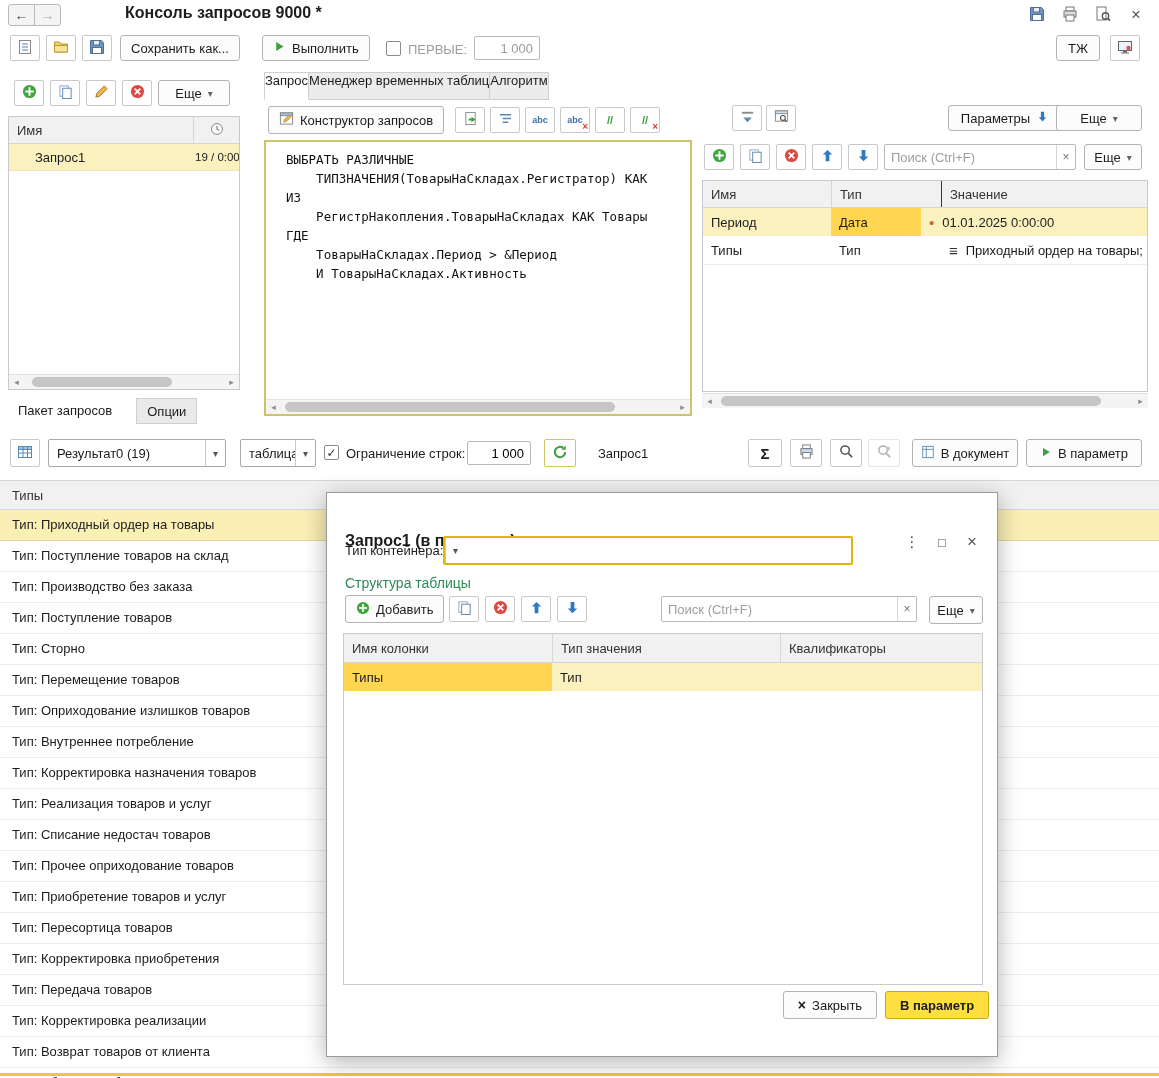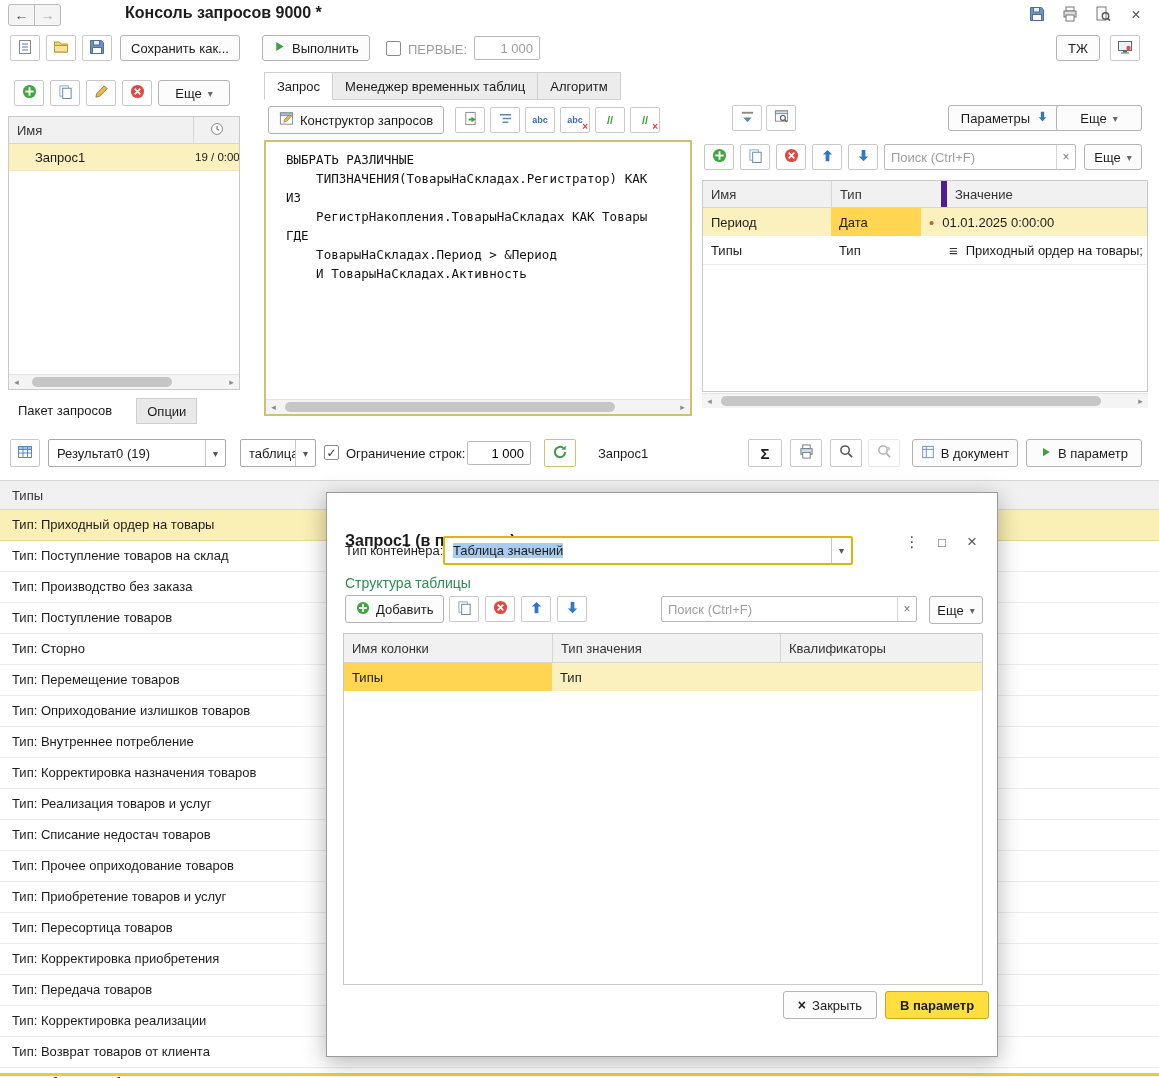--- a/index.html
+++ b/index.html
@@ -7,21 +7,21 @@
   #app{position:relative;width:1159px;height:1078px;overflow:hidden;background:#fff}
   .abs{position:absolute}
   button{font-family:inherit;font-size:13px;color:#1c1c1c;cursor:pointer;box-sizing:border-box}
   .ibtn{display:flex;align-items:center;justify-content:center;background:#fff;border:1px solid #c9c9c9;border-radius:2px;padding:0;width:30px;height:26px}
   .btn{display:flex;align-items:center;justify-content:center;gap:6px;background:#fcfcfc;border:1px solid #b3b3b3;border-radius:3px;padding:0 10px;height:26px;white-space:nowrap}
   .flatbtn{display:flex;align-items:center;justify-content:center;background:transparent;border:none;color:#555;width:26px;height:22px;padding:0}
   .navbtn{width:27px;height:22px;border:1px solid #b9b9b9;background:#f4f4f4;color:#444;display:flex;align-items:center;justify-content:center;font-size:14px;padding:0}
   .navbtn.l{border-radius:3px 0 0 3px}
   .navbtn.r{border-radius:0 3px 3px 0;margin-left:-1px;color:#a8a8a8}
   .ddmark{color:#666;font-size:10px}
-  .tab{display:inline-flex;align-items:center;height:26px;padding:0 12px;border:1px solid #cfcfcf;background:#ececec;margin-right:-1px;white-space:nowrap}
+  .tab{display:inline-flex;height:26px;padding:0 0;border:1px solid #cfcfcf;background:#ececec;margin-right:-1px;white-space:nowrap}
   .tab.on{background:#fff;border-bottom-color:#fff;position:relative;z-index:2}
   .btab{height:24px;padding:0 10px;display:inline-flex;align-items:center;white-space:nowrap}
   .btab.on{background:#fff}
   .btab.off{background:#e9e9e9;border:1px solid #cfcfcf}
   .th{background:#f1f1f1;border-bottom:1px solid #d6d6d6;display:flex;align-items:stretch;color:#333}
   .thcell{display:flex;align-items:center;padding:0 8px;box-sizing:border-box}
   .tcell{display:flex;align-items:center;padding:0 8px;box-sizing:border-box;white-space:nowrap;overflow:hidden}
   .rowy{background:#fbf1be}
   .cellgold{background:#ffd552}
   .combo{display:flex;align-items:stretch;background:#fff;border:1px solid #a9a9a9;border-radius:2px;box-sizing:border-box}
@@ -320,21 +320,21 @@
     </div>
     <button class="btn abs" style="left:384px;top:40px;width:58px;padding:0 6px;">
         <span>Еще</span>
         <span class="ddmark">▾</span>
       </button>
 
     <div class="abs" style="left:2px;top:76px;width:446px;height:212px;border:1px solid #c9c9c9;background:#fff;box-sizing:border-box;">
       <div class="th" style="height:26px;">
         <div class="thcell" style="width:128px;">Имя</div>
         <div class="thcell" style="width:110px;border-left:1px solid #d6d6d6;">Тип</div>
-        <div class="thcell" style="flex:1;border-left:6px solid #4c1d95;">Значение</div>
+        <div class="thcell" style="flex:1;border-left:1px solid #4c1d95;">Значение</div>
       </div>
       <div style="height:28px;display:flex;" class="rowy">
         <div class="tcell" style="width:128px;">Период</div>
         <div class="tcell cellgold" style="width:90px;">Дата</div>
         <div class="tcell" style="flex:1;gap:8px;">
             <span style="color:#c9662a;font-size:15px;">•</span>
             <span>01.01.2025 0:00:00</span>
           </div>
       </div>
       <div style="height:28px;display:flex;border-bottom:1px solid #ededed;">
@@ -460,23 +460,20 @@
       <button class="flatbtn abs" style="right:42px;top:8px;font-size:13px;">
           <span>□</span>
         </button>
       <button class="flatbtn abs" style="right:12px;top:8px;font-size:17px;">
           <span>×</span>
         </button>
     </div>
 
     <span class="abs" style="left:18px;top:50px;">Тип контейнера:</span>
     <div class="combo abs" style="left:116px;top:43px;width:410px;height:29px;border:2px solid #e2b50e;">
-      <span class="val">
-          <span class="seltext">Таблица значений</span>
-        </span>
       <span class="seg">▾</span>
     </div>
 
     <div class="abs greenttl" style="left:18px;top:82px;">Структура таблицы</div>
 
     <button class="btn abs" style="left:18px;top:102px;height:28px;">
         <span><svg width="14" height="14" viewBox="0 0 16 16">
             <circle cx="8" cy="8" r="7" fill="#41a63f"></circle>
             <rect x="7" y="3.5" width="2" height="9" fill="#fff"></rect>
             <rect x="3.5" y="7" width="9" height="2" fill="#fff"></rect>

